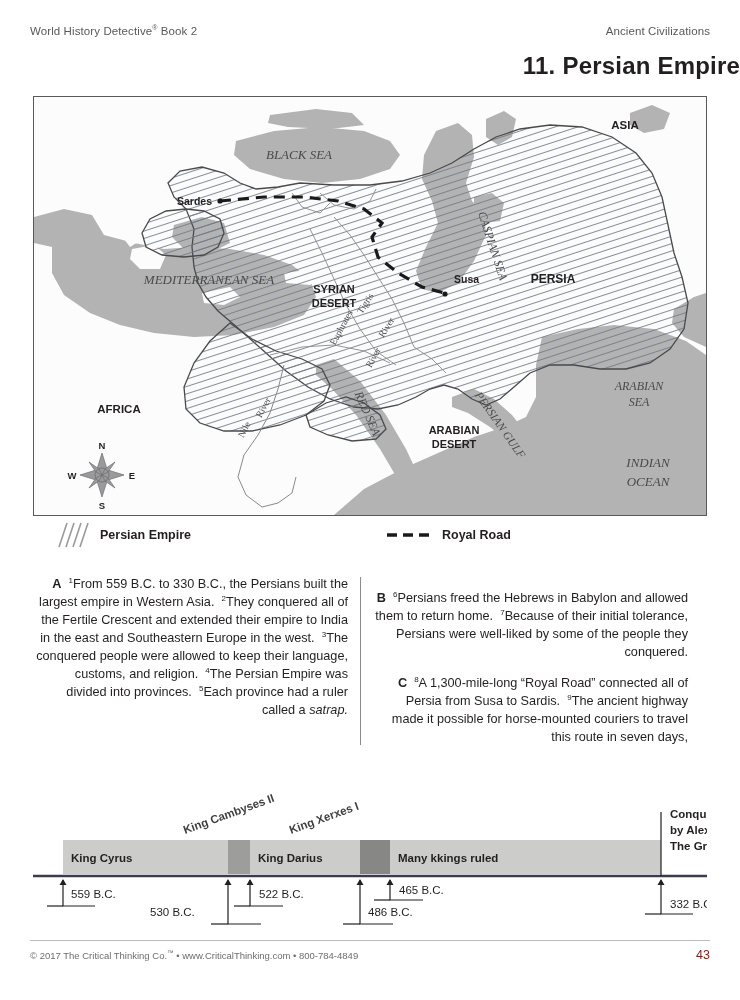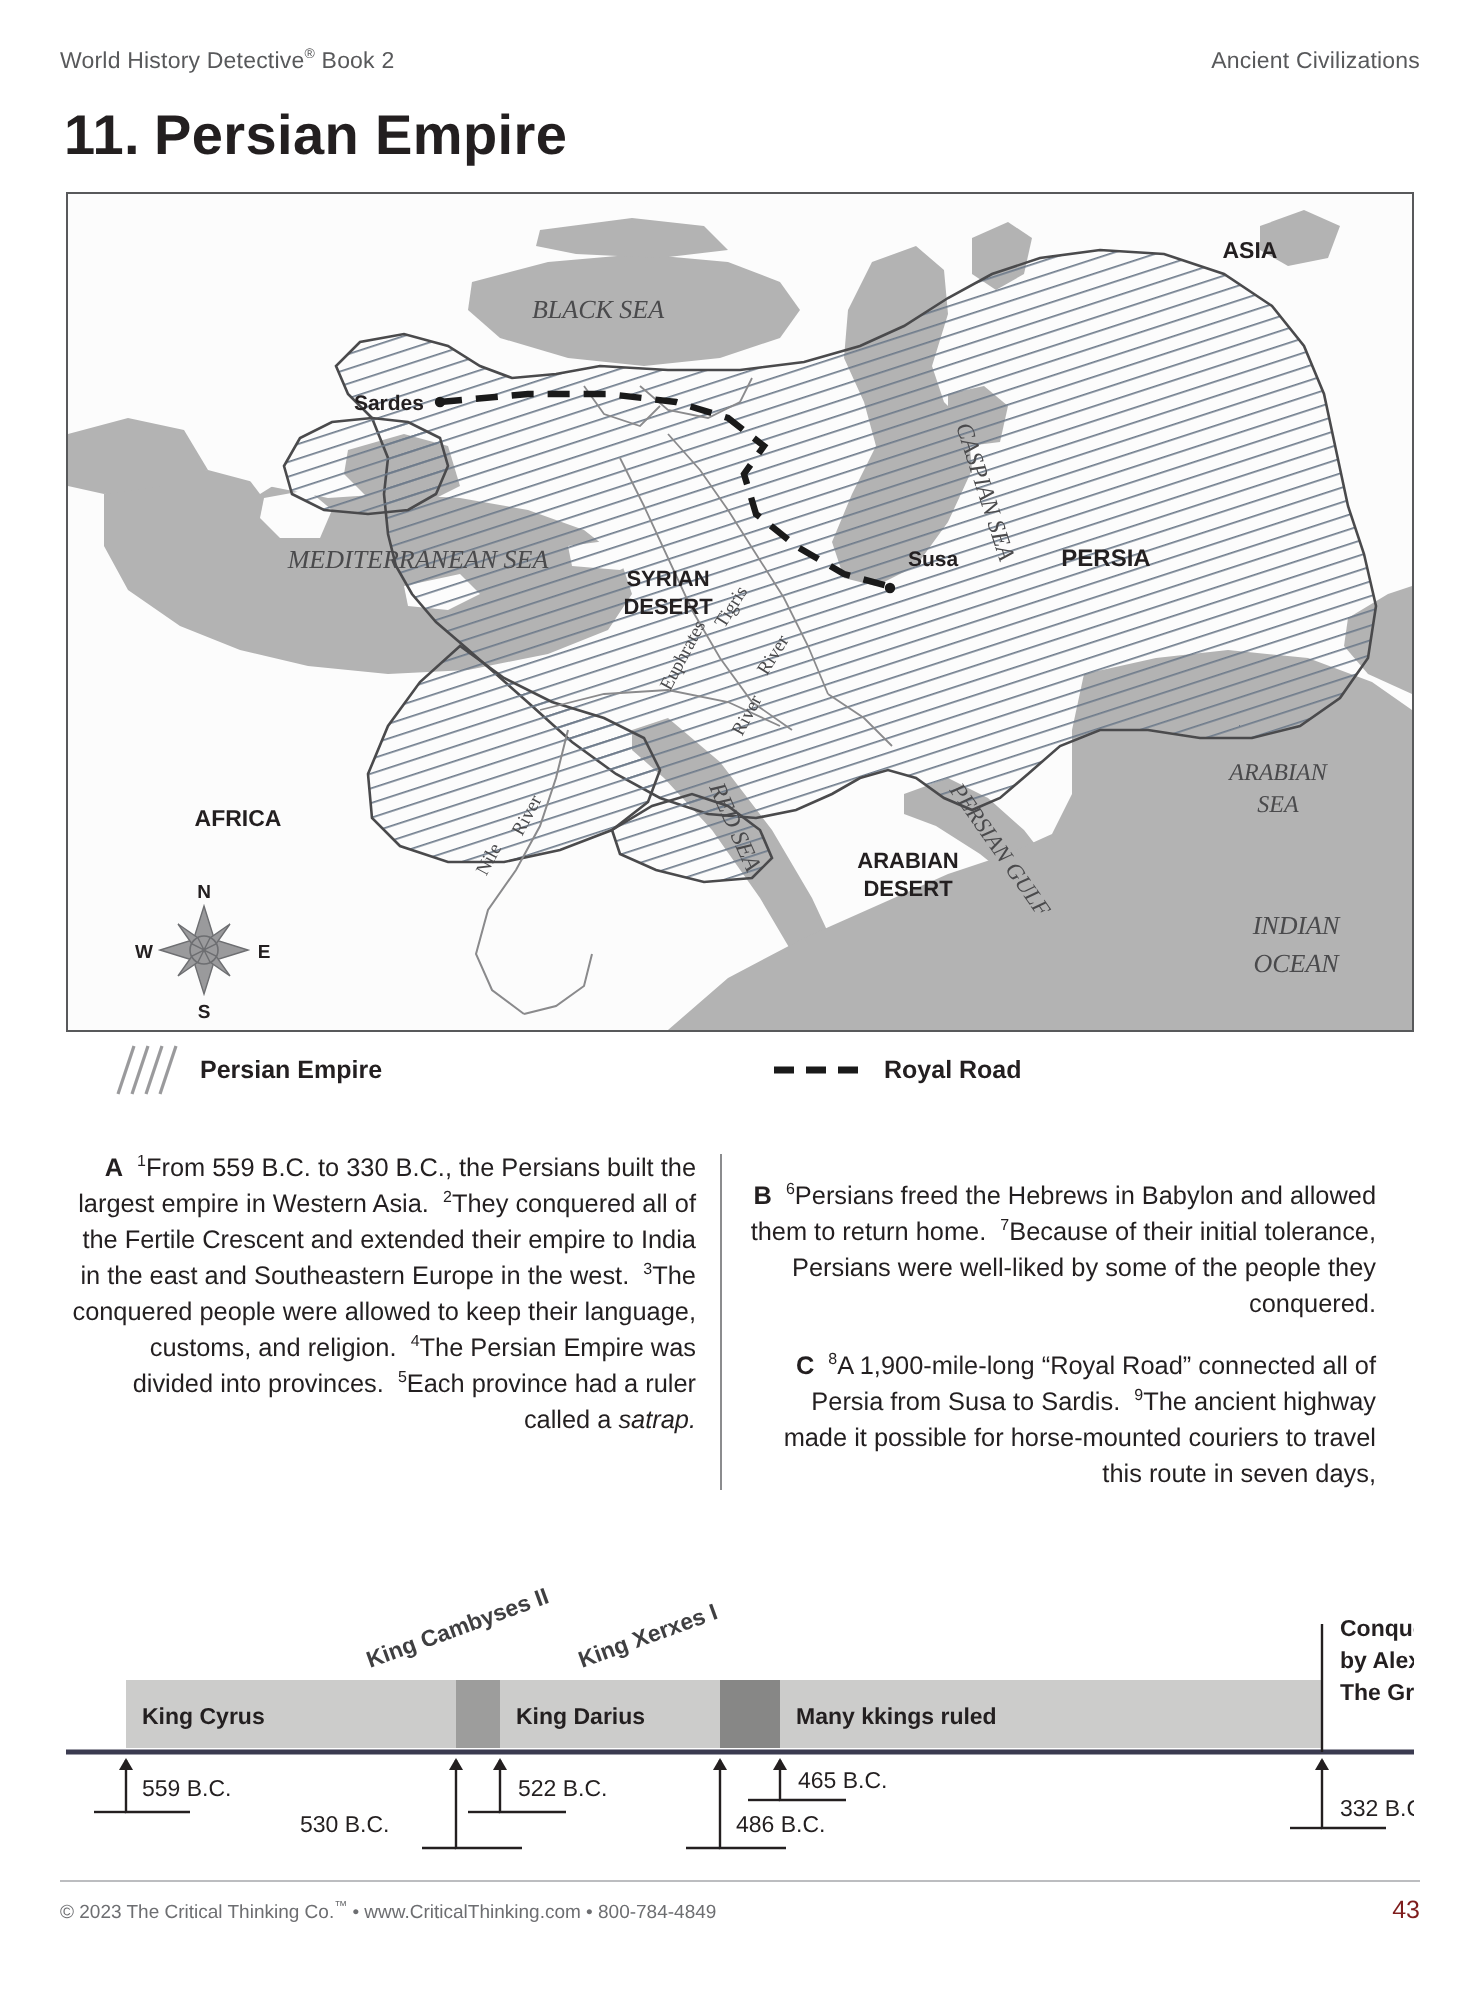--- a/index.html
+++ b/index.html
@@ -17,23 +17,22 @@
   .runhead{
     position:absolute;left:30px;right:30px;top:24px;
     display:flex;justify-content:space-between;align-items:baseline;
     font-size:11.5px;color:#58595b;letter-spacing:.1px;
   }
   .runhead .sup{font-size:7px;vertical-align:super;}
 
   
   .title{
     position:absolute;left:0;right:0;top:52px;
-    text-align:left;font-size:28px;font-weight:bold;color:#231f20;
+    text-align:right;font-size:24px;font-weight:bold;color:#231f20;
     letter-spacing:.2px;
-    margin-left:32px;
   }
   .title .num{margin-right:7px;}
 
   
   .mapbox{
     position:absolute;left:33px;top:96px;width:672px;height:418px;
     border:1.6px solid #58595b;background:#fdfdfd;overflow:hidden;
   }
   .mapbox svg{display:block;width:100%;height:100%;}
 
@@ -284,21 +283,21 @@
       <p class="para">
         <span class="lbl">A</span><sup>1</sup><span>From 559 B.C. to 330 B.C., the Persians built the largest empire in Western Asia.</span>&nbsp; <sup>2</sup><span>They conquered all of the Fertile Crescent and extended their empire to India in the east and Southeastern Europe in the west.</span>&nbsp; <sup>3</sup><span>The conquered people were allowed to keep their language, customs, and religion.</span>&nbsp; <sup>4</sup><span>The Persian Empire was divided into provinces.</span>&nbsp; <sup>5</sup><span>Each province had a ruler called a </span><i>satrap.</i>
       </p>
     </div>
 
     <div class="col colB">
       <p class="para">
         <span class="lbl">B</span><sup>6</sup><span>Persians freed the Hebrews in Babylon and allowed them to return home.</span>&nbsp; <sup>7</sup><span>Because of their initial tolerance, Persians were well-liked by some of the people they conquered.</span>
       </p>
       <p class="para">
-        <span class="lbl">C</span><sup>8</sup><span>A 1,900-mile-long “Royal Road” connected all of Persia from Susa to Sardis.</span>&nbsp; <sup>9</sup><span>The ancient highway made it possible for horse-mounted couriers to travel this route in seven days,</span>
+        <span class="lbl">C</span><sup>8</sup><span>A 1,300-mile-long “Royal Road” connected all of Persia from Susa to Sardis.</span>&nbsp; <sup>9</sup><span>The ancient highway made it possible for horse-mounted couriers to travel this route in seven days,</span>
       </p>
     </div>
   </div>
 
   <div class="timeline">
     <svg viewBox="0 0 674 140" preserveAspectRatio="none">
 
       <text class="king-rot" x="152" y="44" text-anchor="start" transform="rotate(-20 152 44)">King Cambyses II</text>
       <text class="king-rot" x="258" y="44" text-anchor="start" transform="rotate(-20 258 44)">King Xerxes I</text>
 
@@ -356,17 +355,17 @@
       <text class="date-label" x="637" y="118">332 B.C.</text>
 
       <text class="conq-label" x="637" y="28">Conquered</text>
       <text class="conq-label" x="637" y="44">by Alexander</text>
       <text class="conq-label" x="637" y="60">The Great</text>
     </svg>
   </div>
 
   <div class="footrule"></div>
   <div class="footer">
-    <div class="footer-left"><span>© 2023 The Critical Thinking Co.</span><span class="tm">™</span><span> • www.CriticalThinking.com • 800-784-4849</span></div>
+    <div class="footer-left"><span>© 2017 The Critical Thinking Co.</span><span class="tm">™</span><span> • www.CriticalThinking.com • 800-784-4849</span></div>
     <div class="footer-page">43</div>
   </div>
 
 </div>
 
 </body></html>

